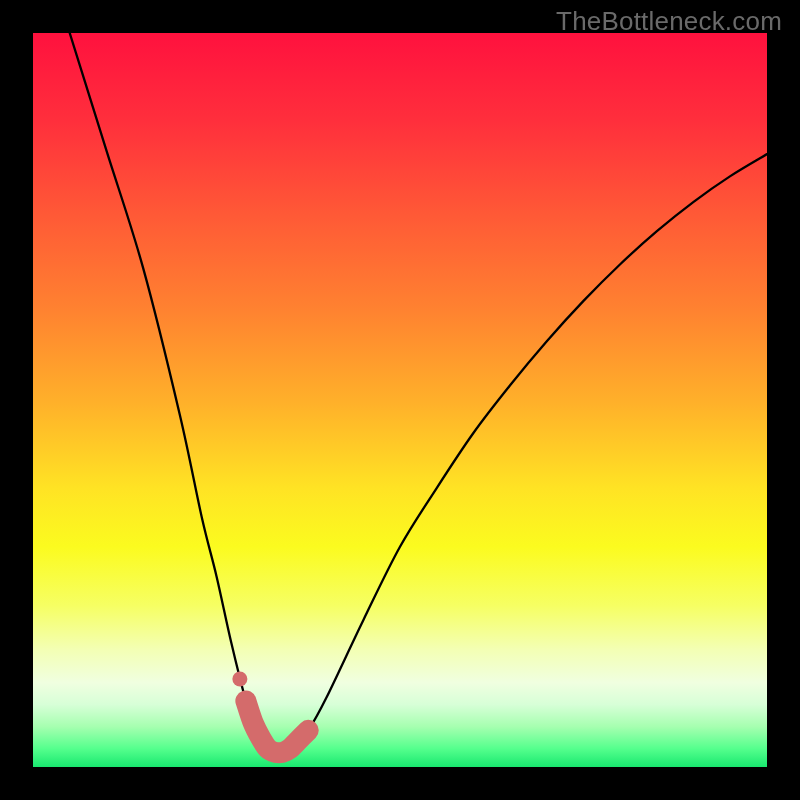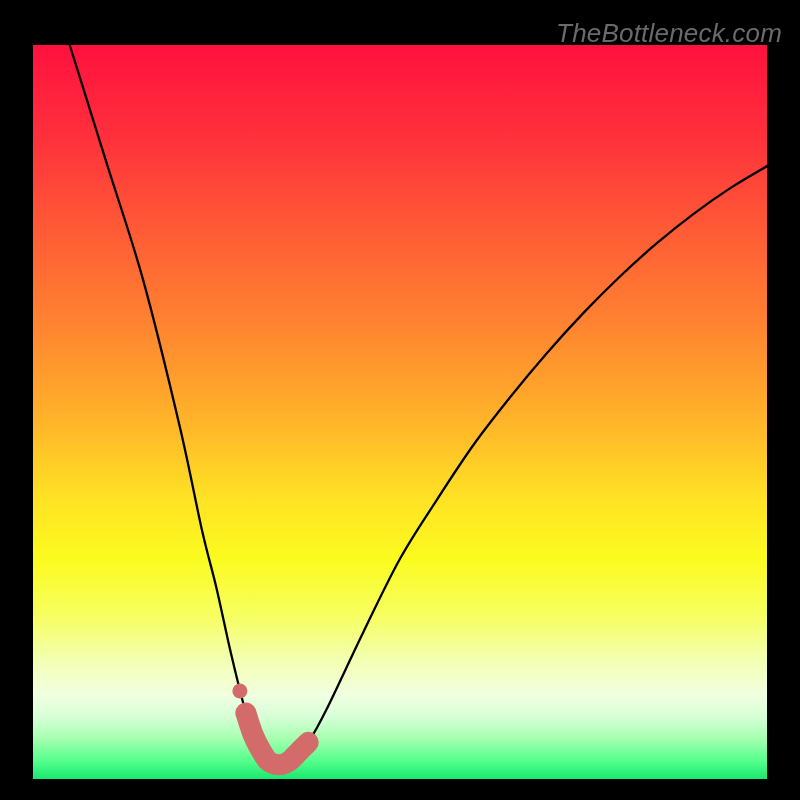--- a/index.html
+++ b/index.html
@@ -7,25 +7,24 @@
     padding: 0;
     width: 800px;
     height: 800px;
     background: #000;
     overflow: hidden;
     font-family: Arial, Helvetica, sans-serif;
   }
   .frame {
     position: absolute;
     left: 0;
-    top: 12px;
+    top: 0;
     width: 800px;
     height: 689px;
     background: #000;
-    font-style: italic;
   }
   .plot {
     position: absolute;
     left: 33px;
     top: 33px;
     width: 734px;
     height: 734px;
     overflow: hidden;
   }
   .watermark {

